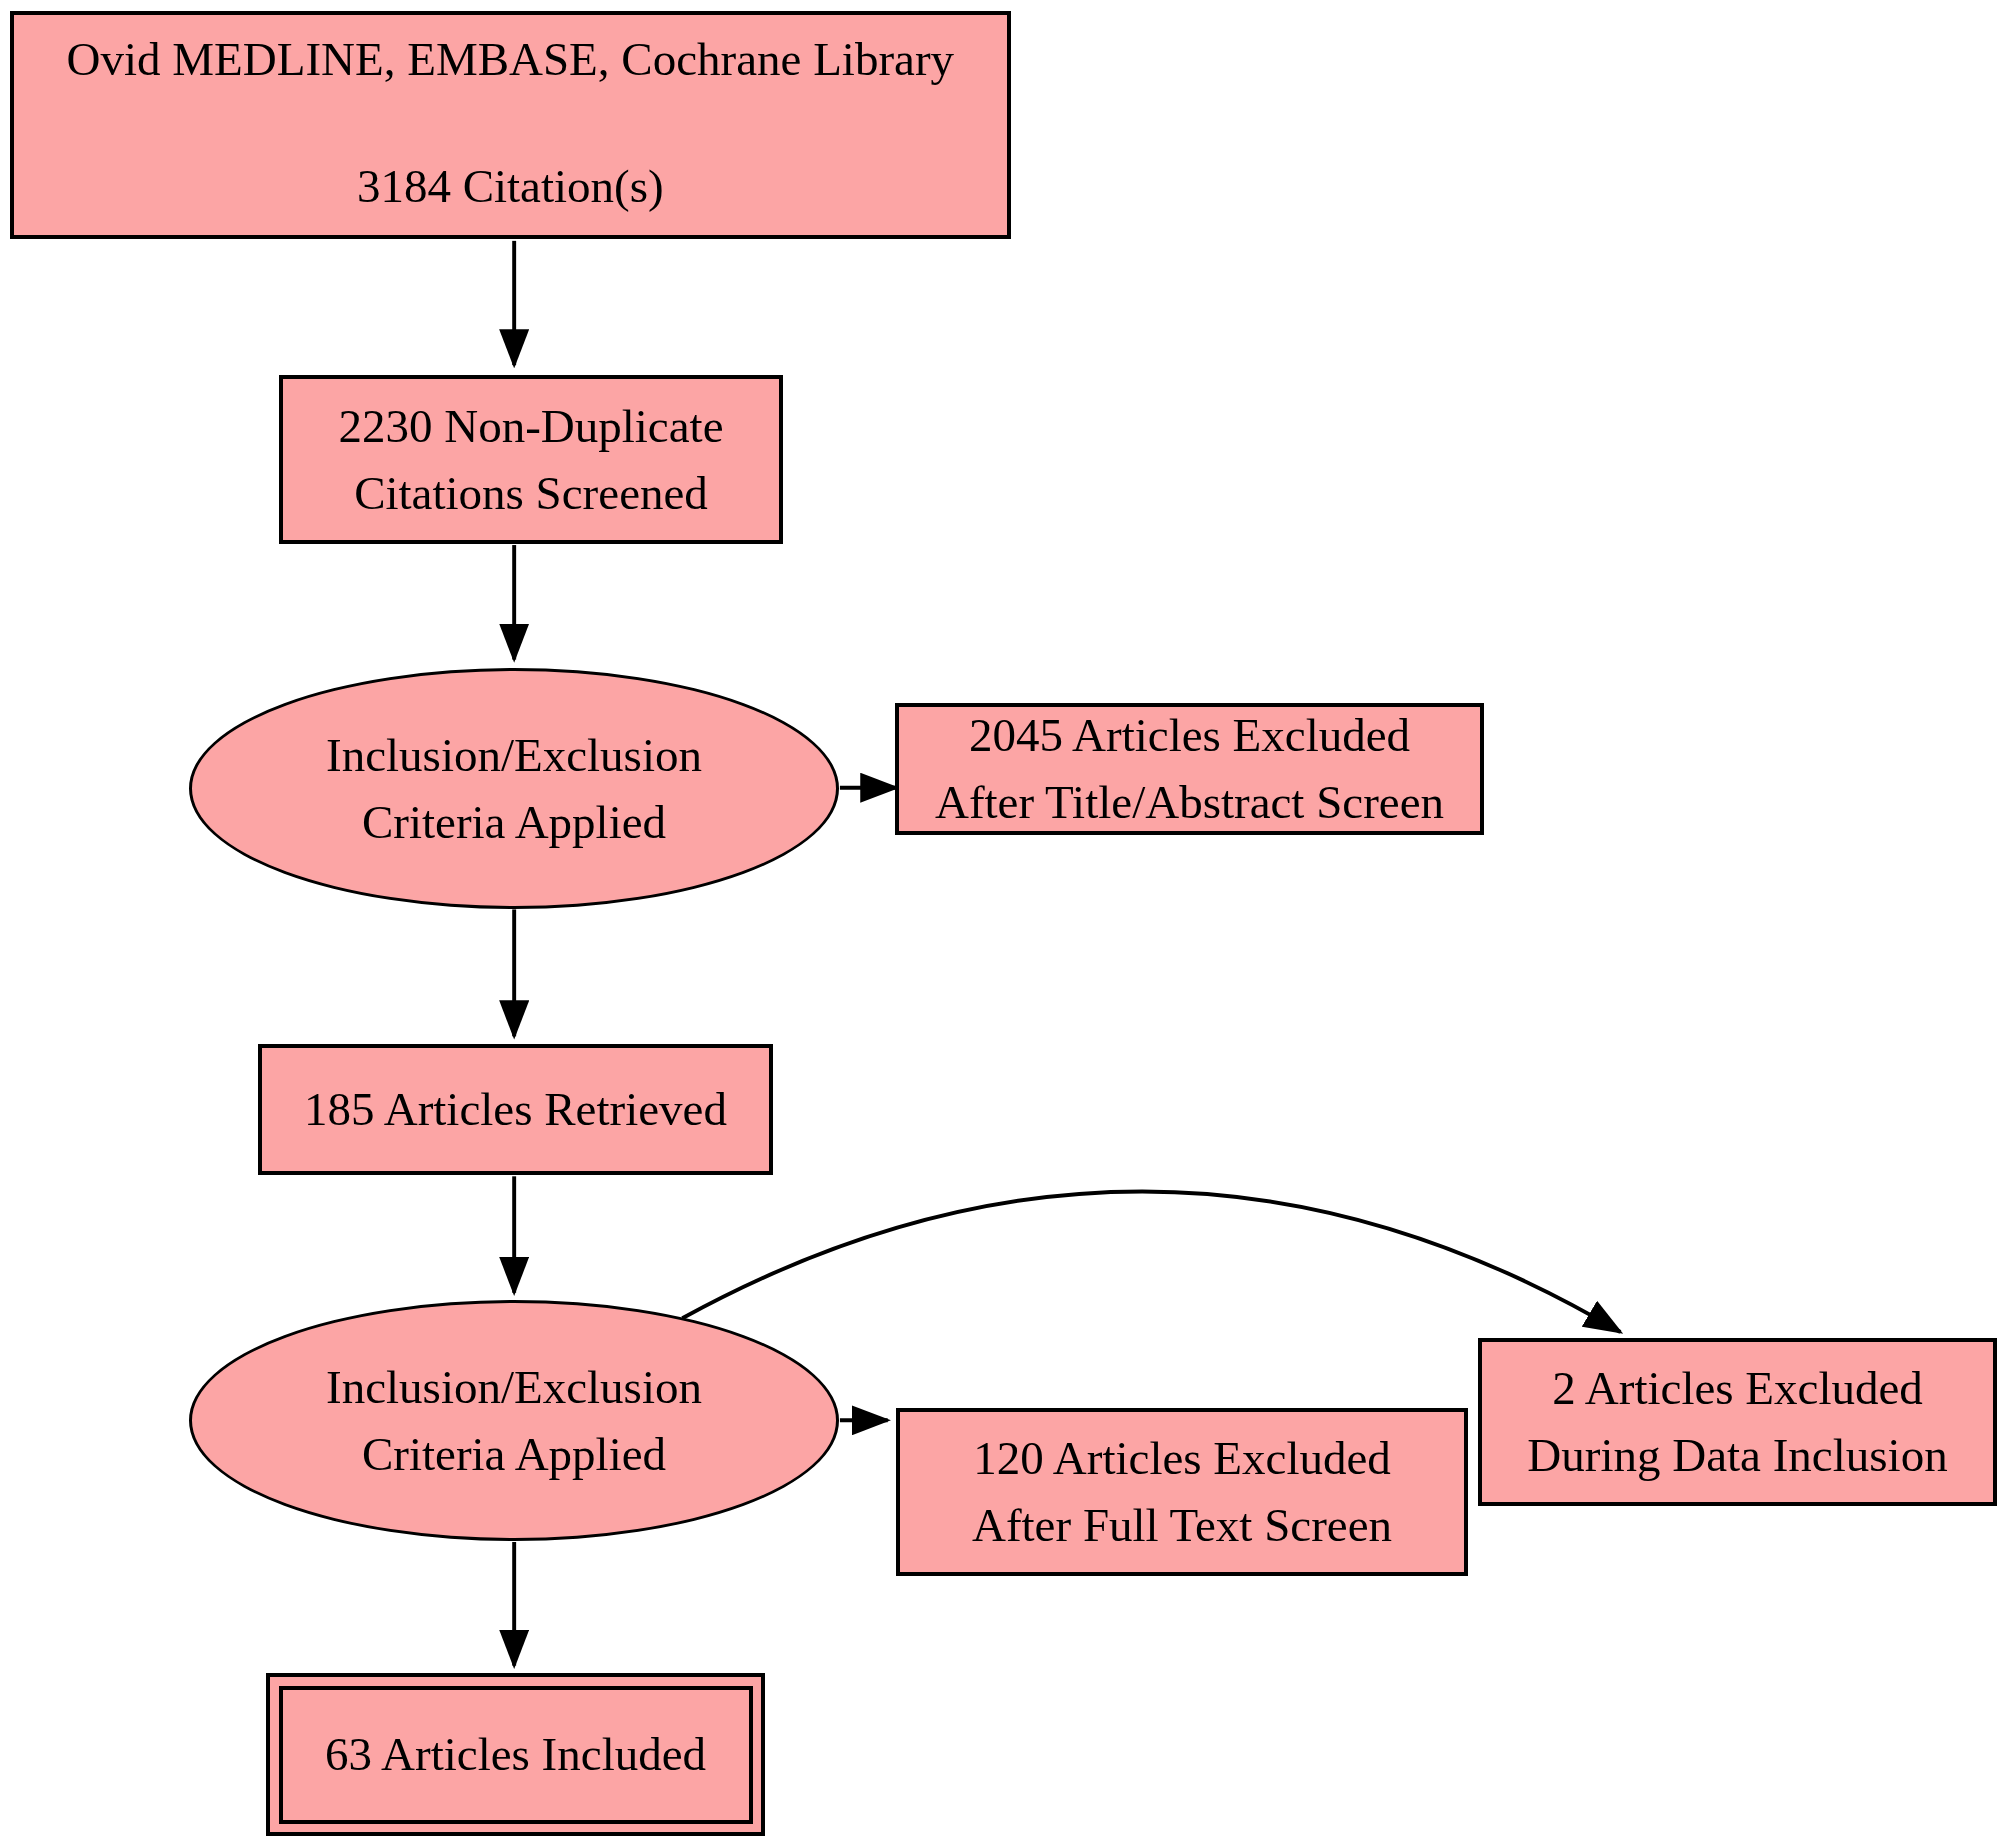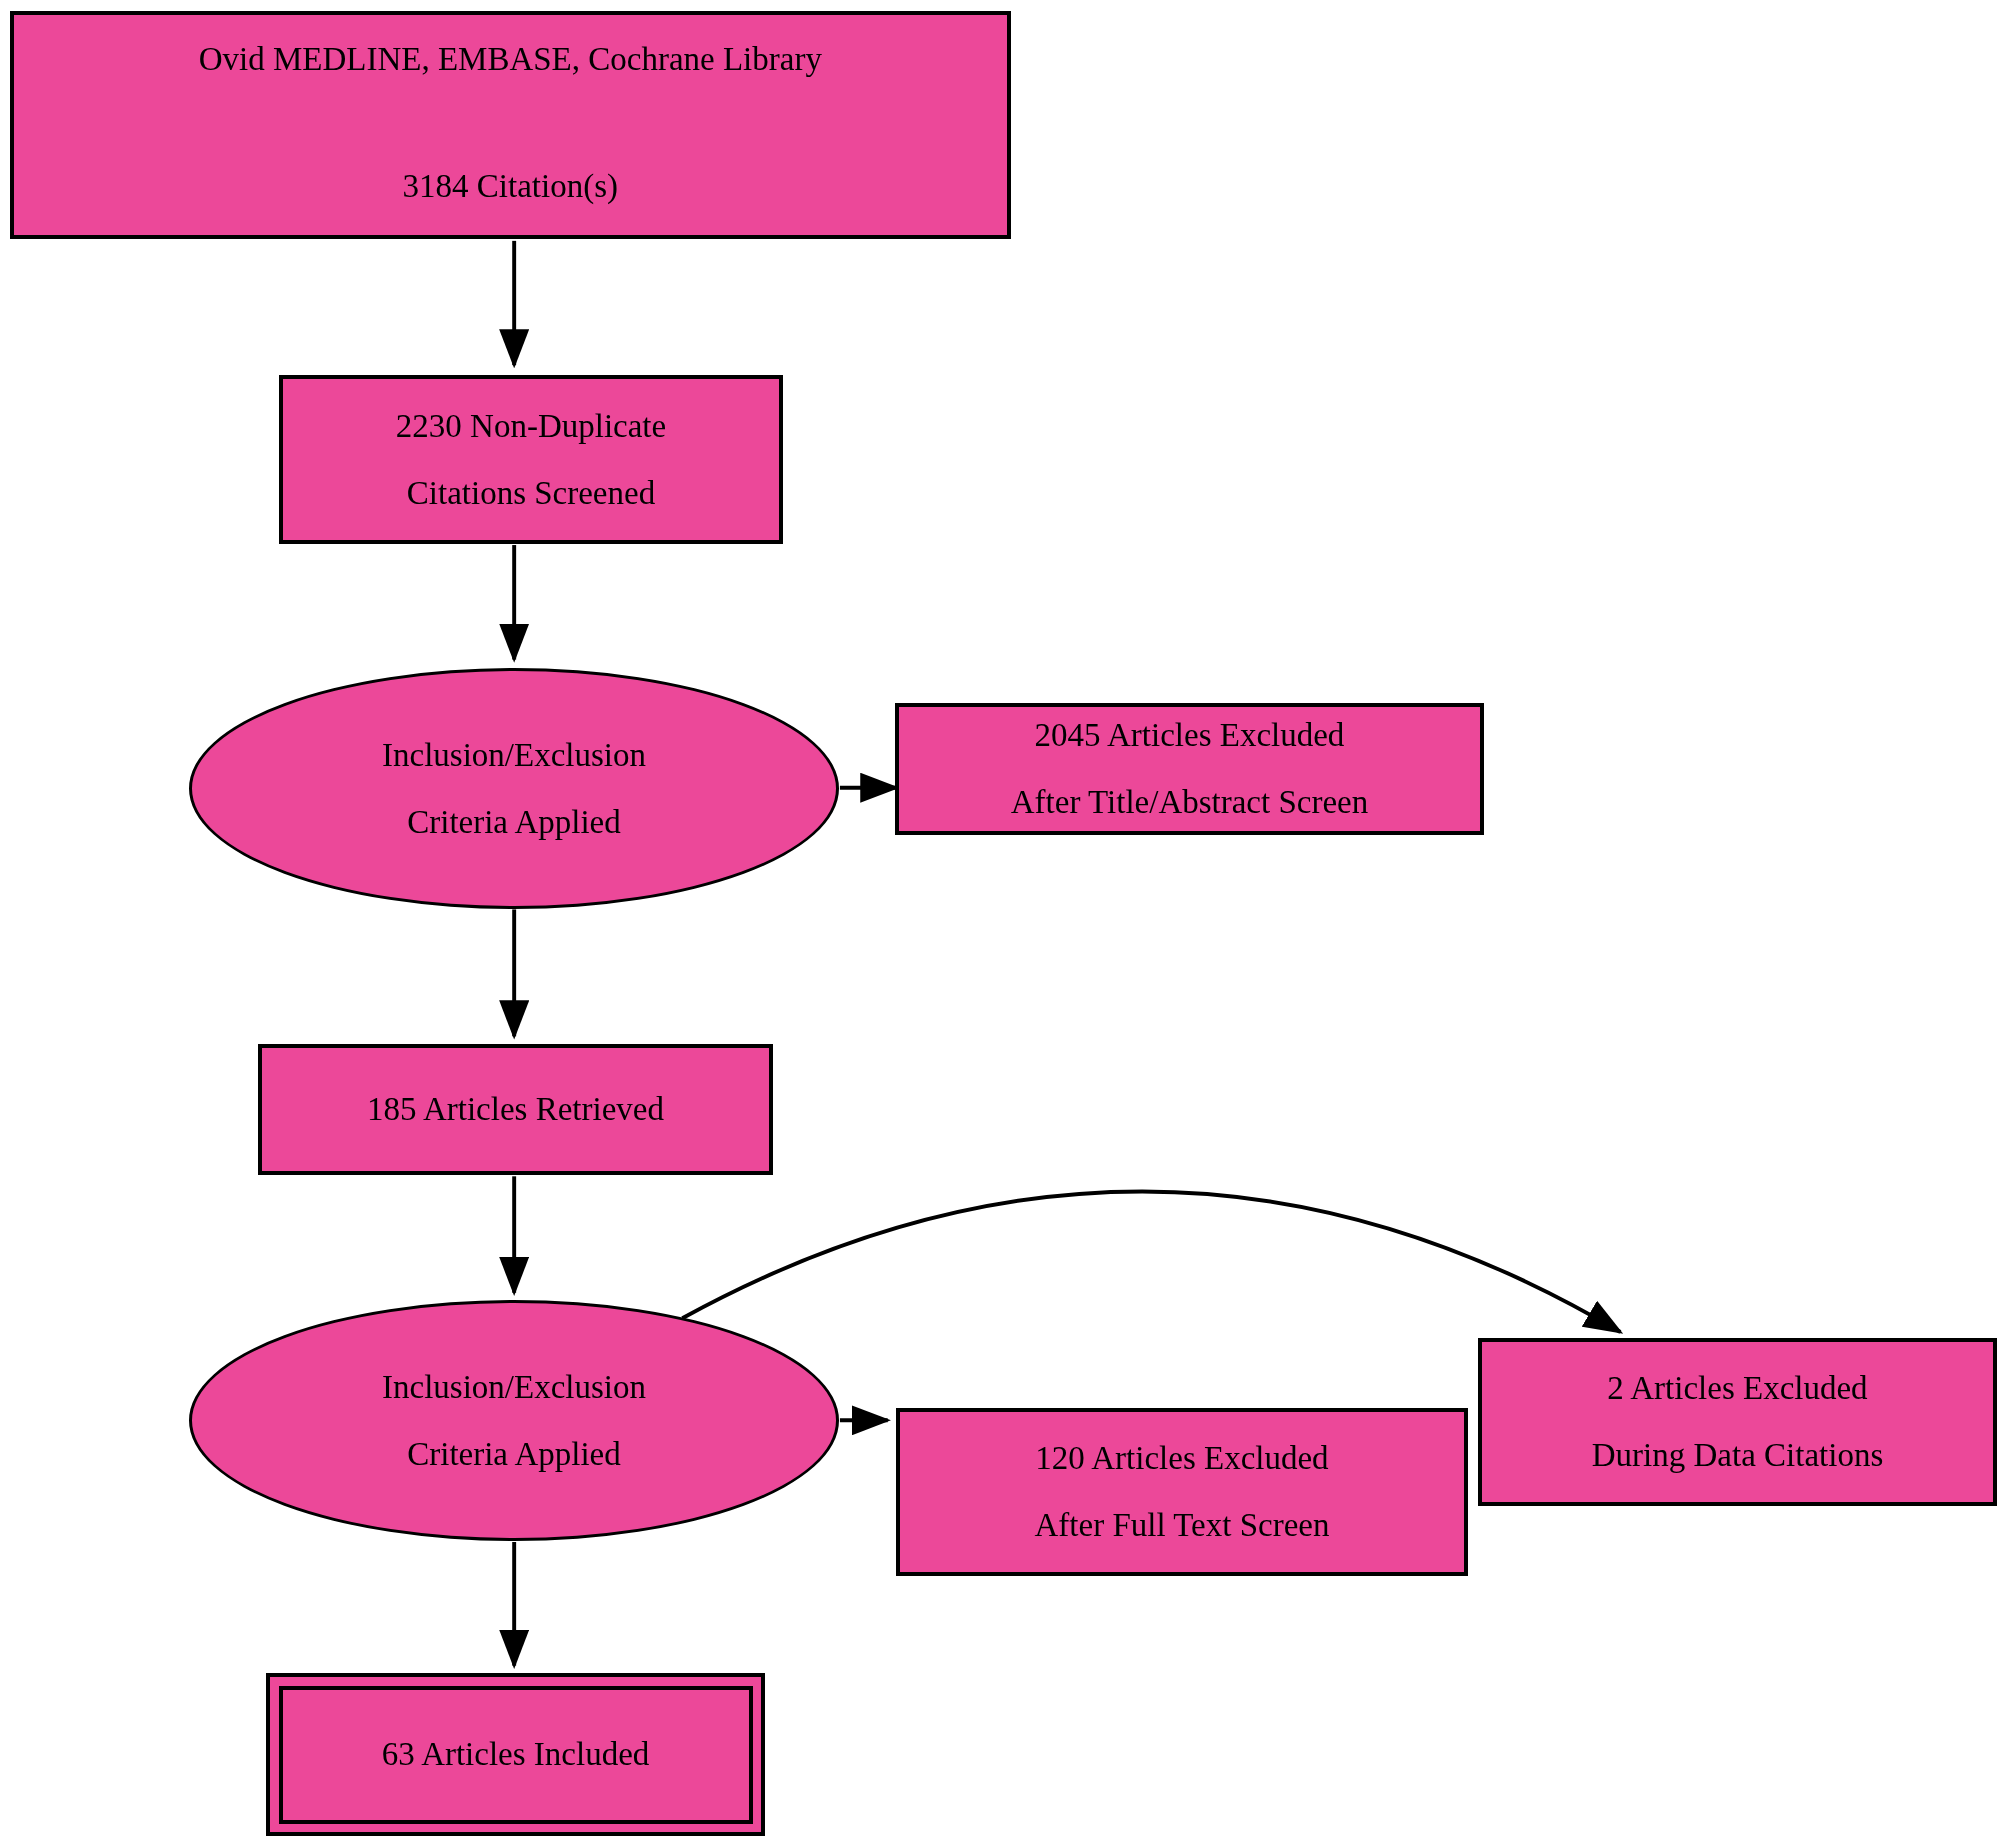--- a/index.html
+++ b/index.html
@@ -23,27 +23,27 @@
     z-index: 1;
   }
   .edge {
     fill: none;
     stroke: #000000;
     stroke-width: 6;
   }
   .node {
     position: absolute;
     box-sizing: border-box;
-    background: #ec4899;
+    background: #fca5a5;
     display: flex;
     flex-direction: column;
     align-items: center;
     justify-content: center;
     text-align: center;
-    font-size: 33px;
+    font-size: 47px;
     line-height: 67px;
     z-index: 2;
   }
   .rect {
     border: 4.6px solid #000000;
   }
   .ellipse {
     border: 3.9px solid #000000;
     border-radius: 50%;
   }
@@ -129,21 +129,21 @@
     <div class="line">Criteria Applied</div>
   </div>
 
   <div class="node rect" style="left:896px; top:1408px; width:572px; height:168px;">
     <div class="line">120 Articles Excluded</div>
     <div class="line">After Full Text Screen</div>
   </div>
 
   <div class="node rect" style="left:1478px; top:1338px; width:519px; height:168px;">
     <div class="line">2 Articles Excluded</div>
-    <div class="line">During Data Citations</div>
+    <div class="line">During Data Inclusion</div>
   </div>
 
   <div class="node double-rect" style="left:266px; top:1673px; width:499px; height:163px;padding-left:8px;">
     <div class="inner">
       <div class="line">63 Articles Included</div>
     </div>
   </div>
 
 </div>
 

